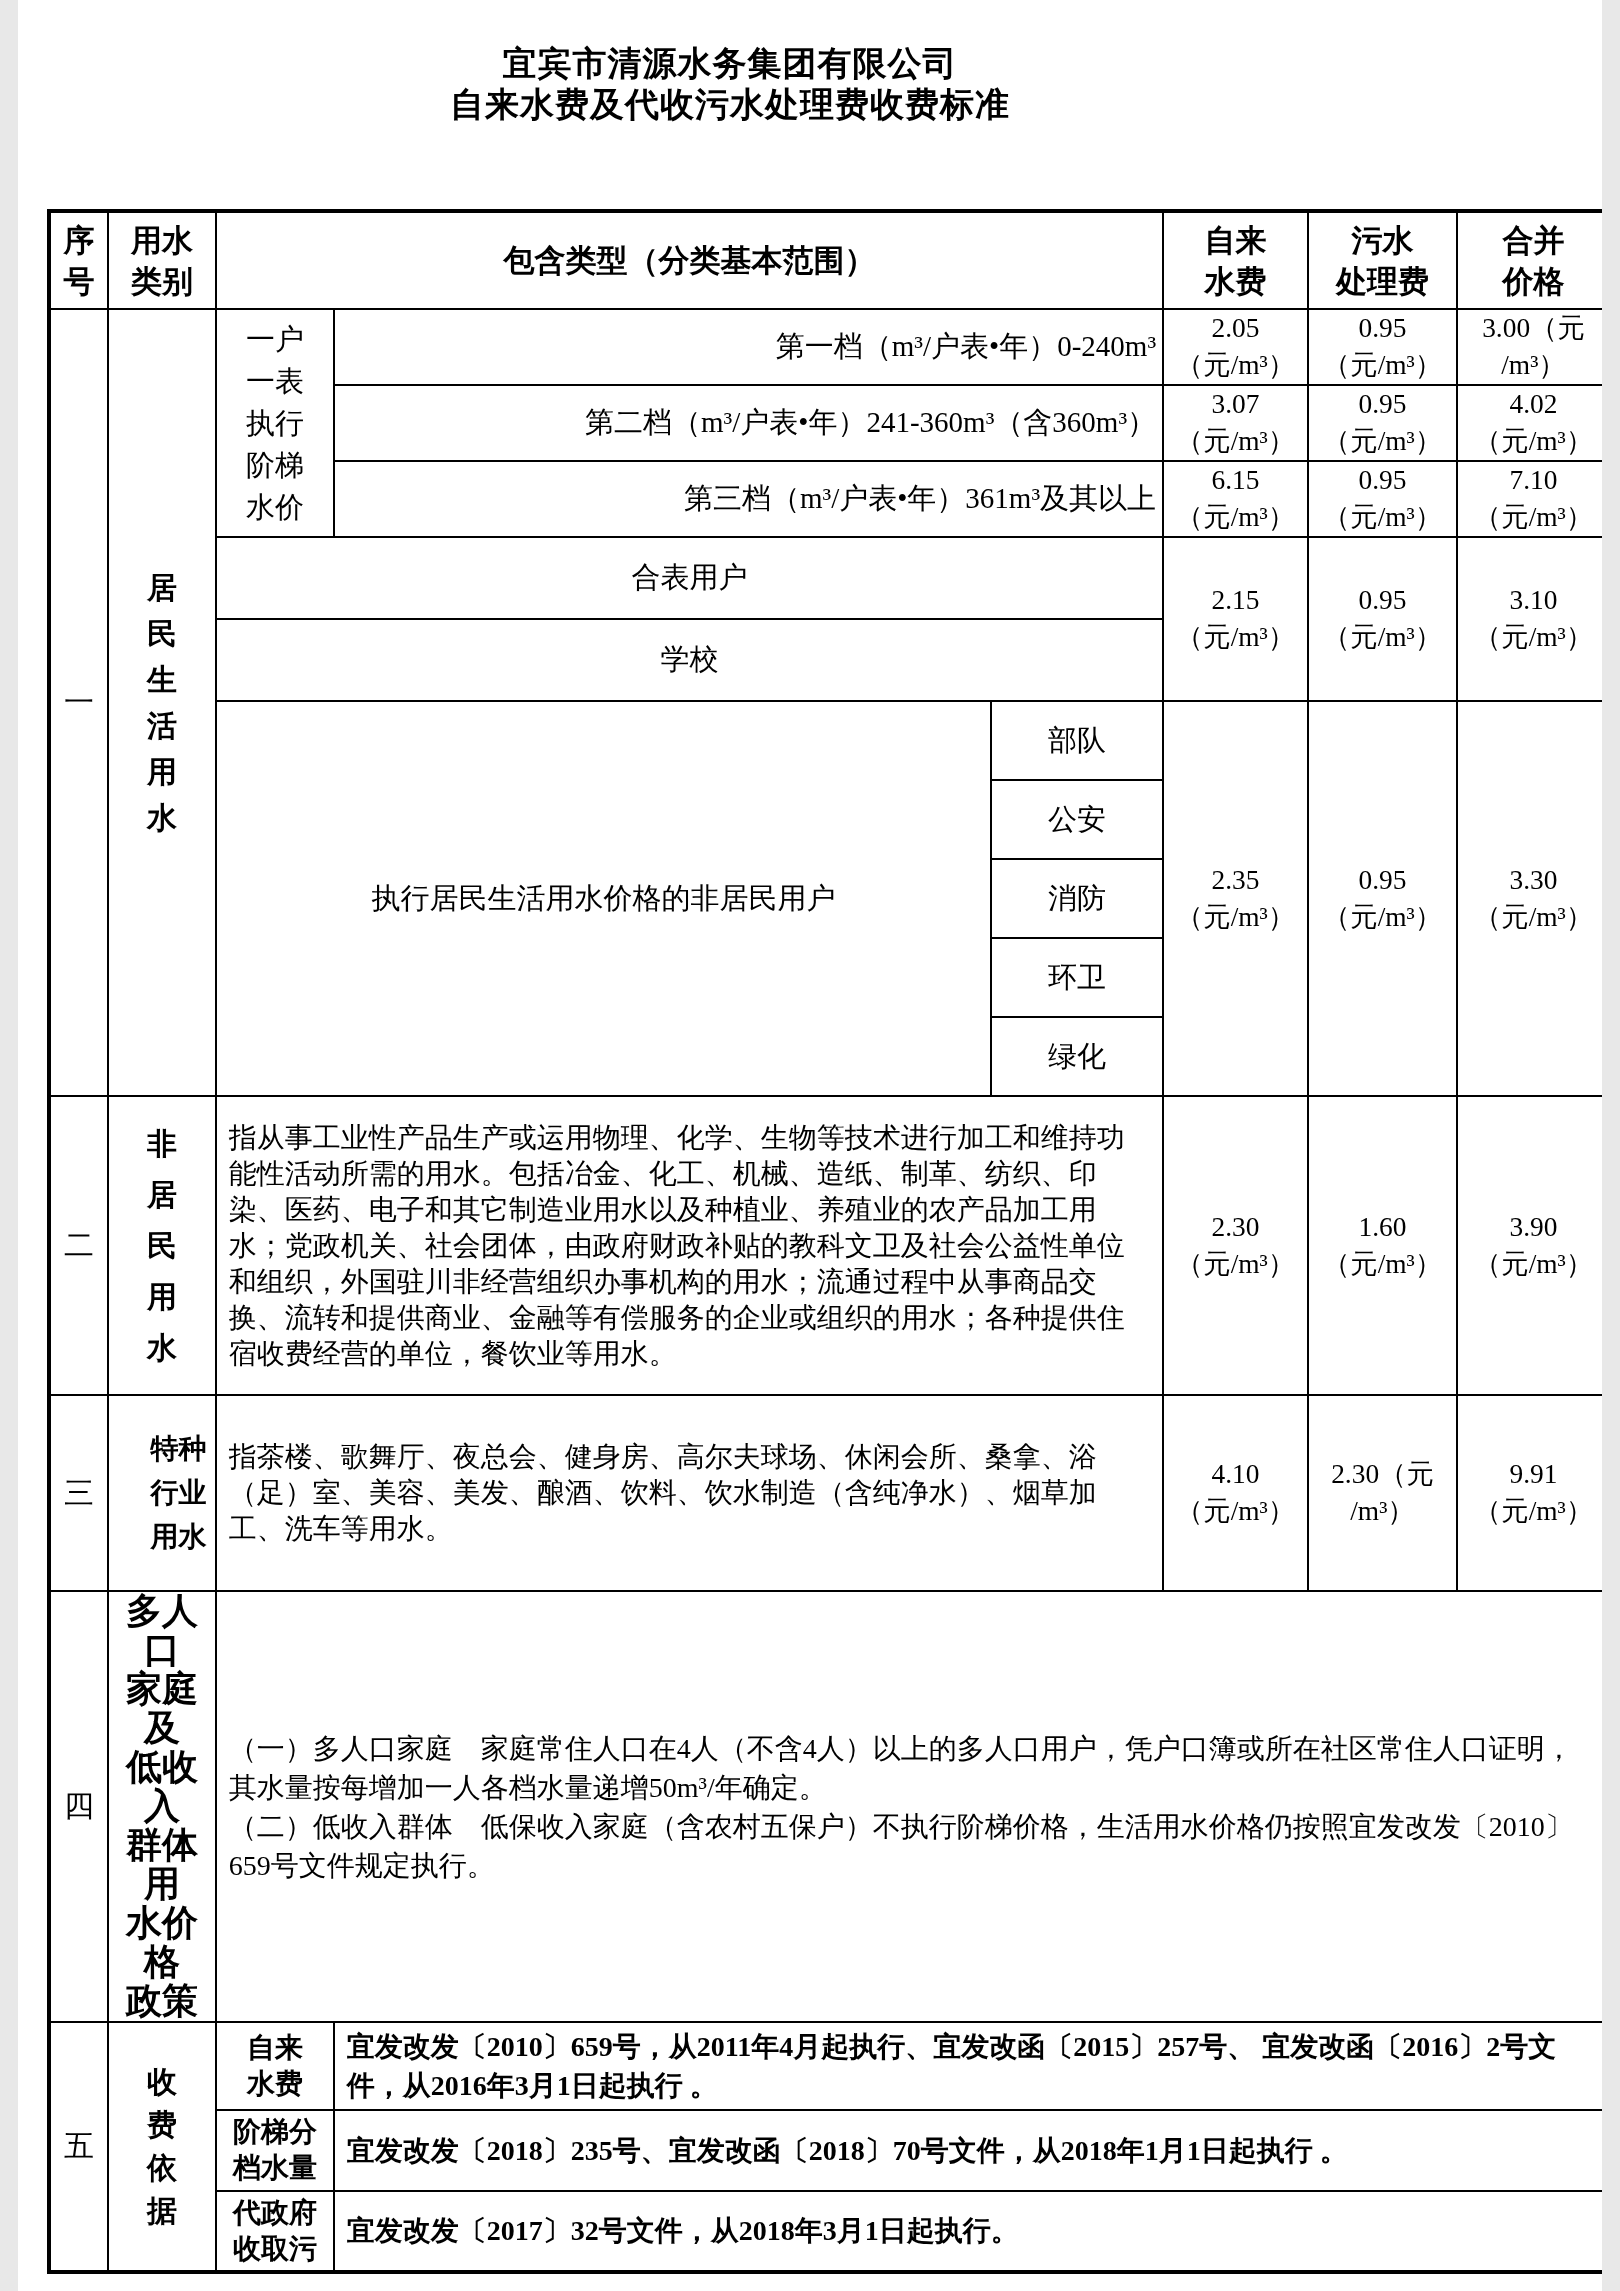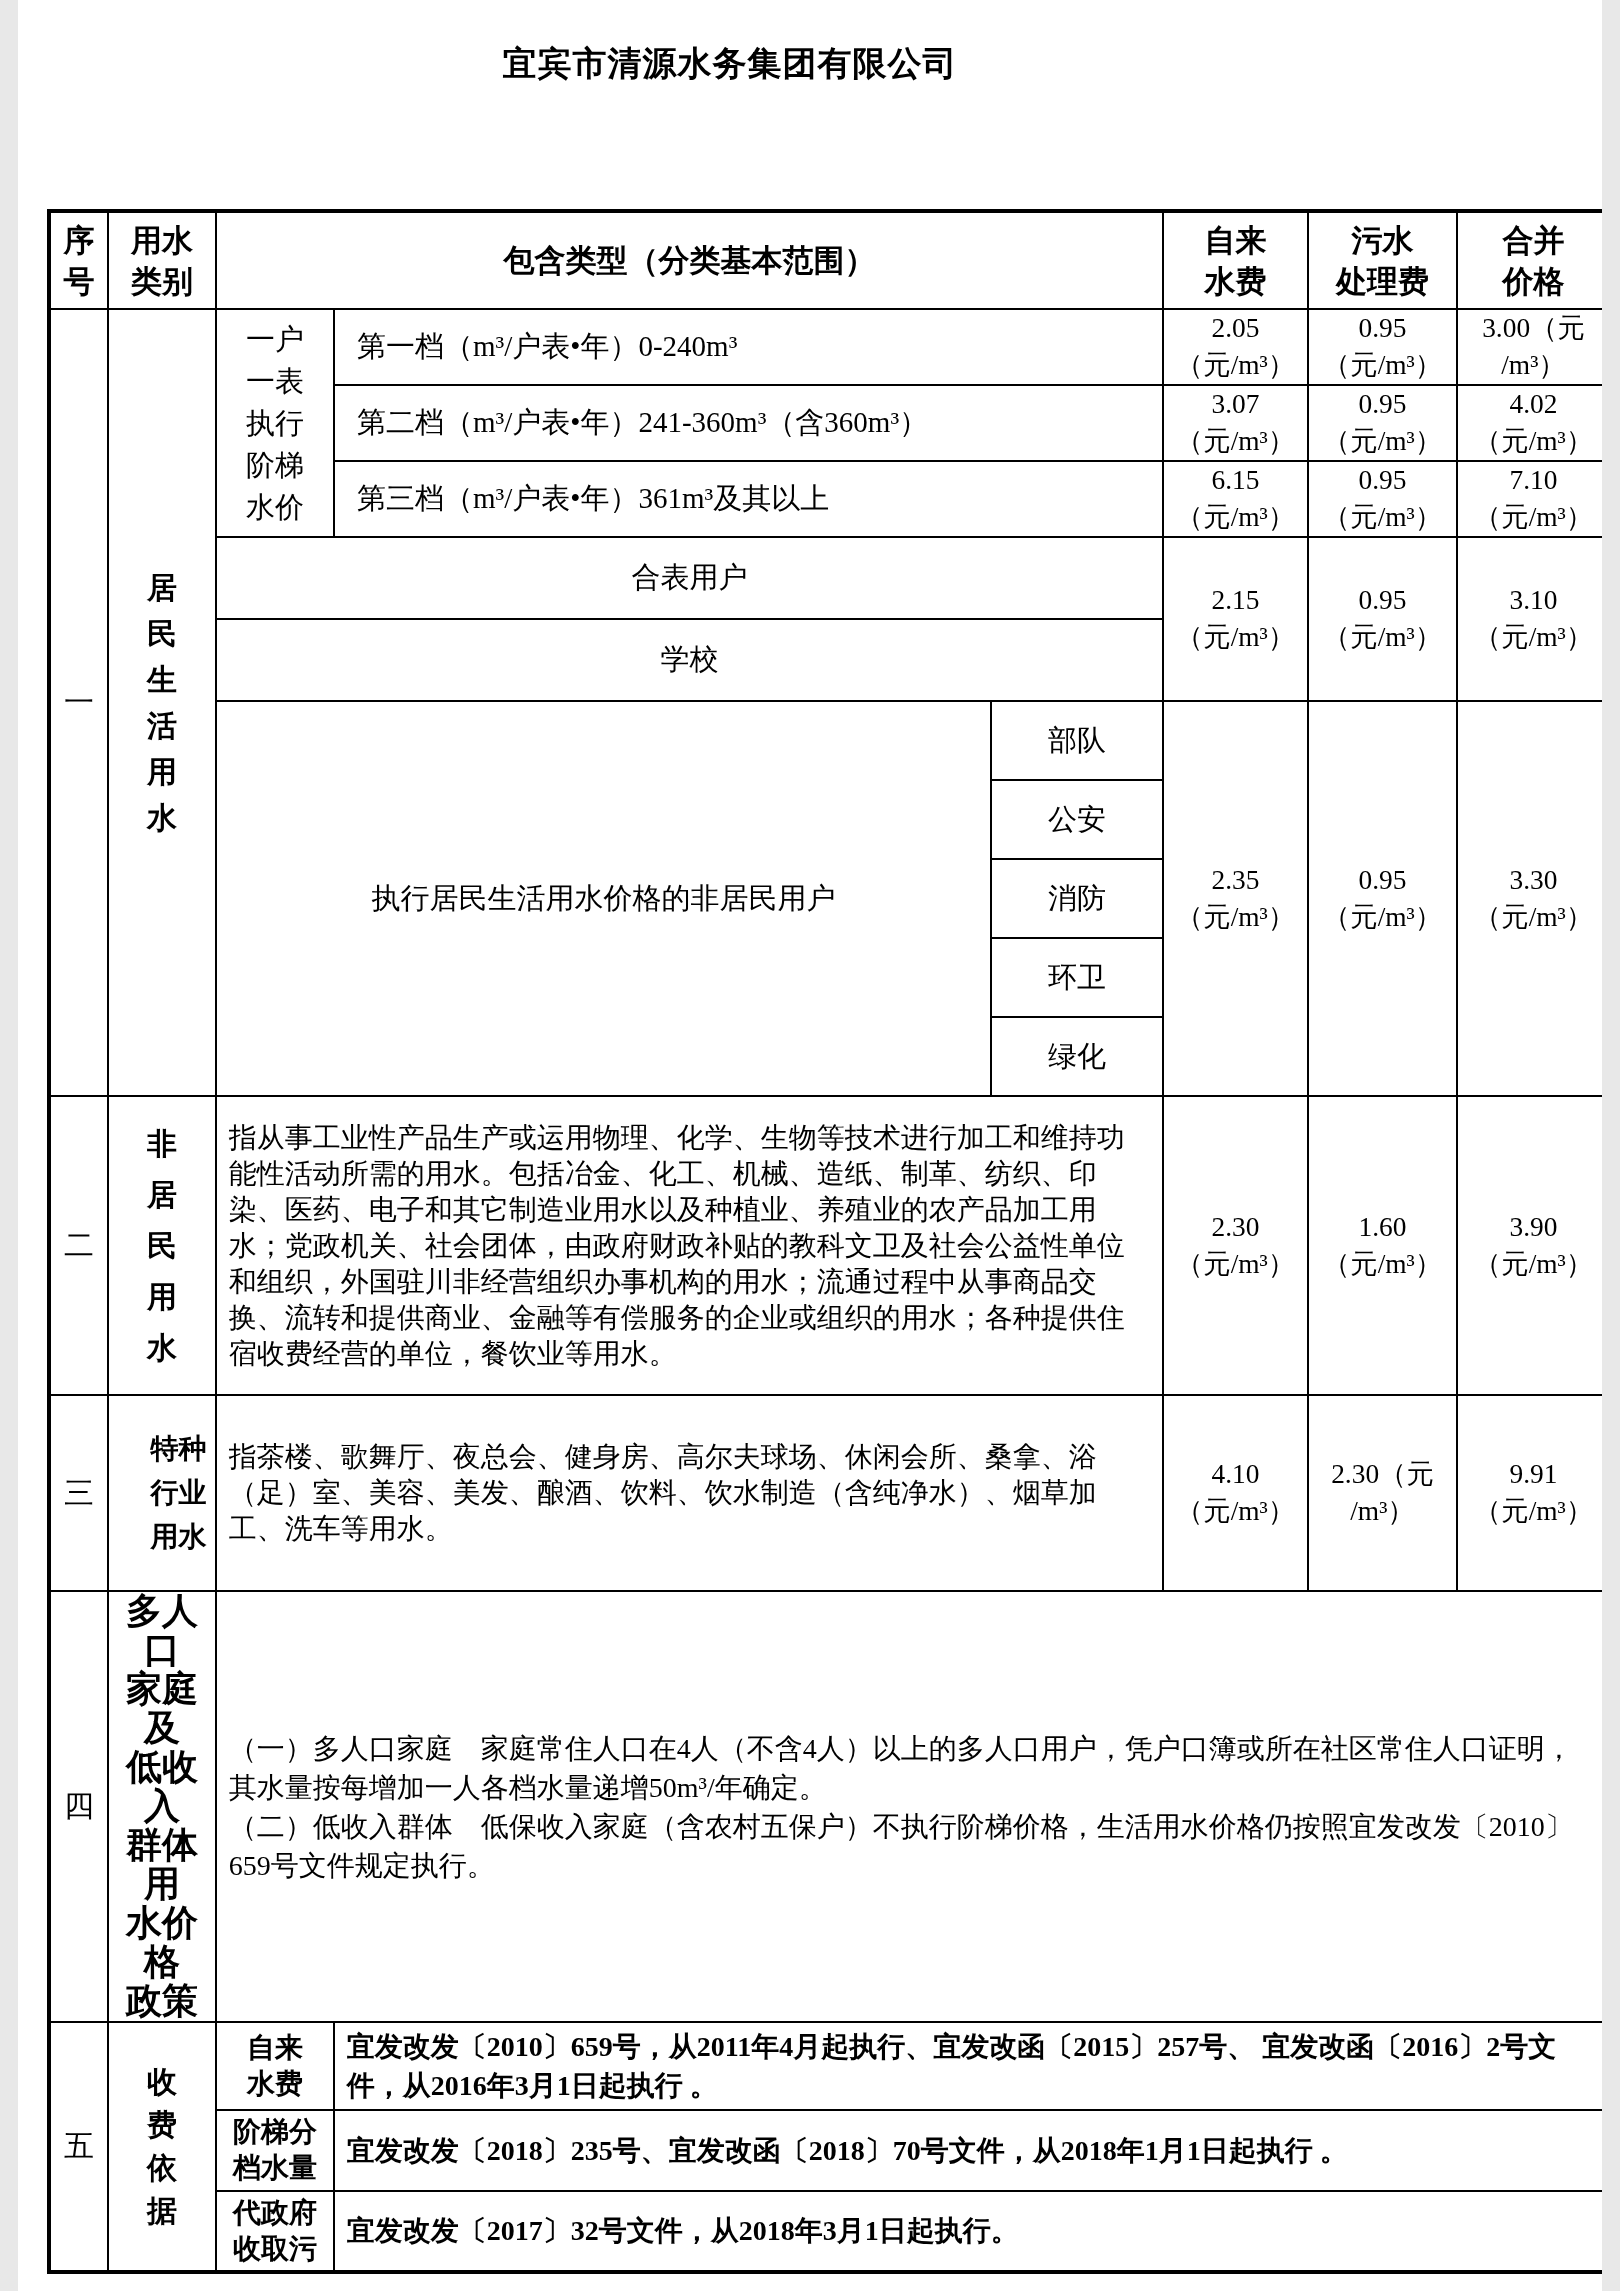--- a/index.html
+++ b/index.html
@@ -13,33 +13,34 @@
             border:4.9px solid #000;}
   td{border:2.9px solid #000;text-align:center;vertical-align:middle;
      padding:0 5.9px;font-size:29px;overflow:hidden;}
   .pre{white-space:pre-line;}
   .hdr{font-weight:bold;font-size:31px;line-height:41px;}
   .seq{font-size:30px;}
   .vlabel{font-weight:bold;font-size:30px;}
   .lh40{line-height:39px;} .lh44{line-height:43px;} .lh45{line-height:44px;padding-left:39px;}
   .lh47{line-height:46px;} .lh52{line-height:51px;}
   .tierlabel{font-size:29px;line-height:42px;font-weight:normal;}
-  .tierdesc{text-align:left;padding-left:22px;font-size:29px;}
+  .tierdesc{text-align:right;padding-left:22px;font-size:29px;}
   .price{font-size:27.4px;line-height:37px;padding:0 3.9px;}
   .desc{text-align:left;font-size:28px;line-height:36px;padding:7.8px 11.8px;border-radius:19px;}
   .ref{text-align:left;font-size:28px;line-height:39px;padding:3.9px 11.8px;font-weight:bold;}
   .reflabel{font-weight:bold;font-size:28px;line-height:36px;}
 </style>
 </head>
 <body>
 
 <div class="page">
 
   <div class="title-block">
     <div class="title-line">宜宾市清源水务集团有限公司</div>
+    <div class="title-line">自来水费及代收污水处理费收费标准</div>
   </div>
 
   <table class="fee">
     <colgroup>
       <col style="width:59px">
         <col style="width:108px">
         <col style="width:118px">
       <col style="width:657px">
         <col style="width:172px">
         <col style="width:145px">

